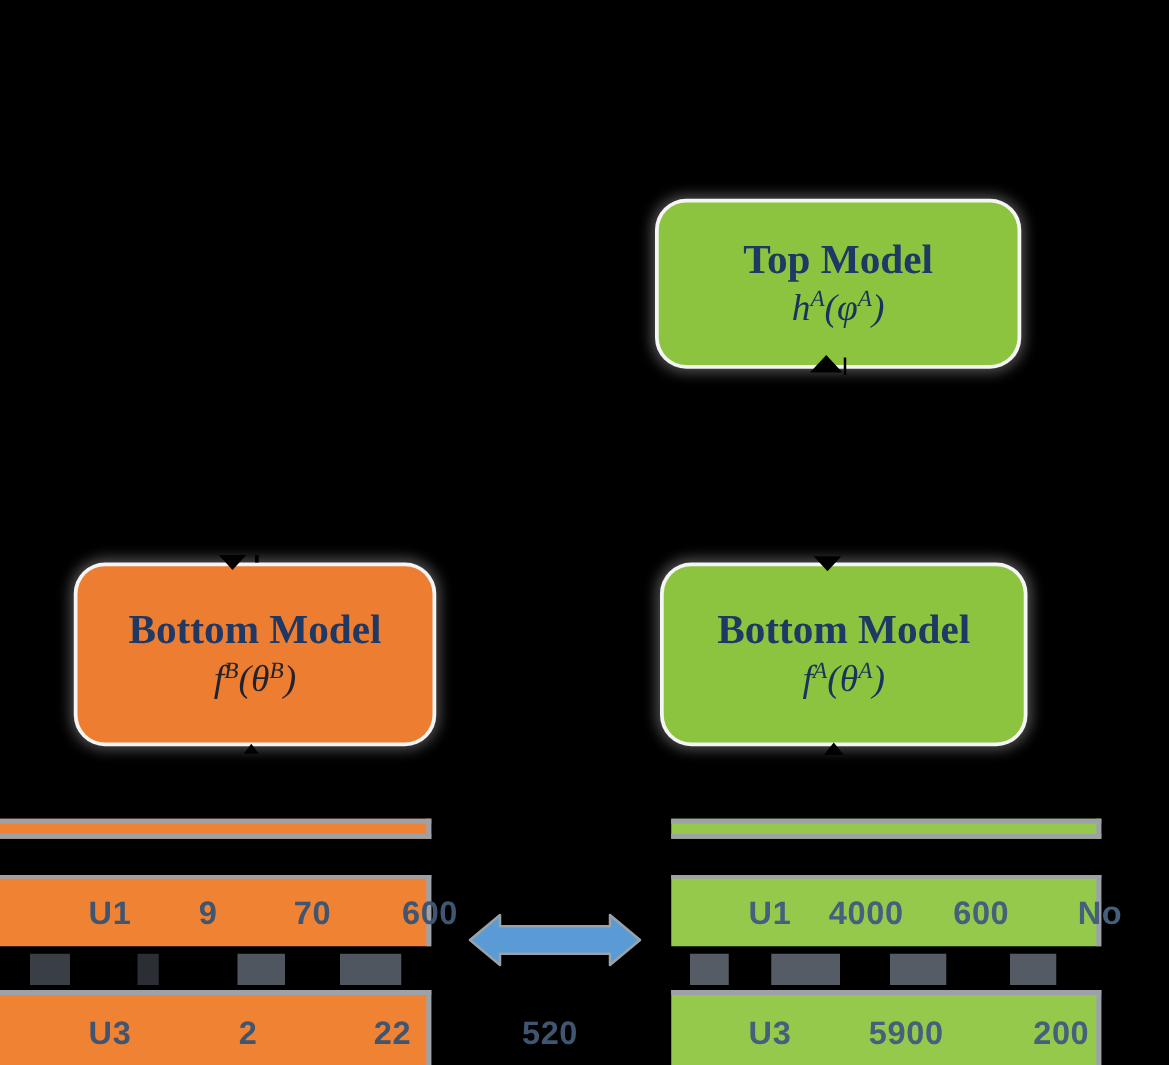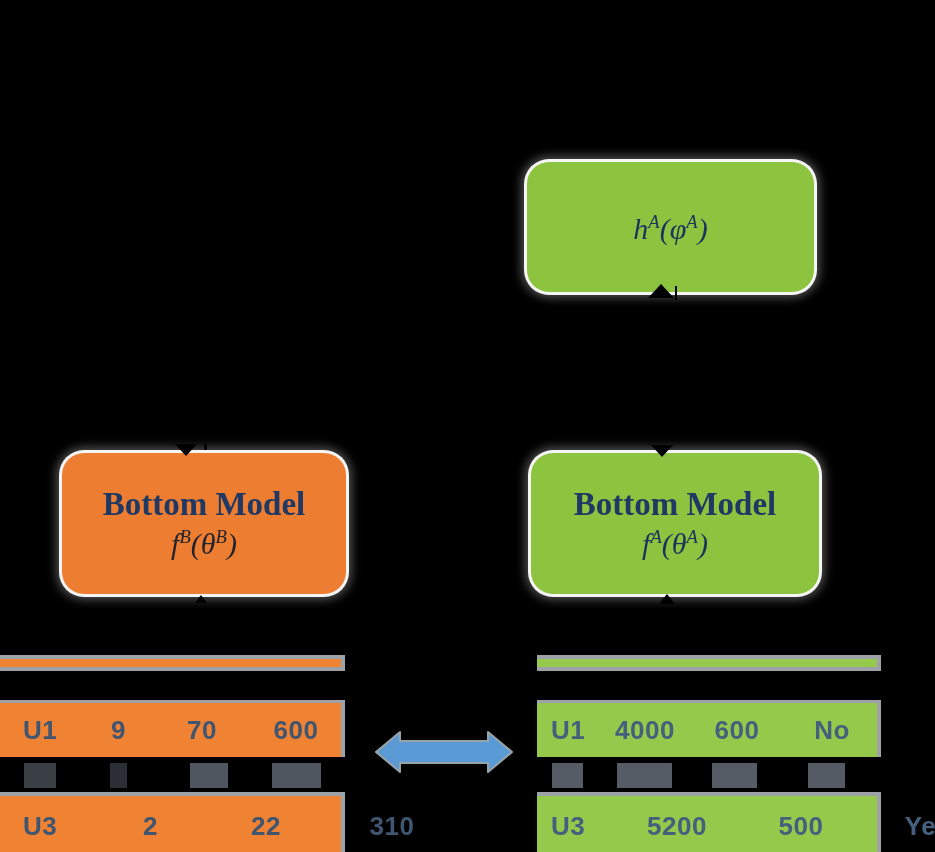--- a/index.html
+++ b/index.html
@@ -39,21 +39,21 @@
   
   .vtable{position:absolute;top:655px;}
   #table-b{left:0;width:345px;}
   #table-a{left:537px;width:344px;}
   .stripe{height:16px;box-sizing:border-box;border-top:4px solid var(--gray);
     border-bottom:4px solid var(--gray);border-right:4px solid var(--gray);}
   #table-b .stripe{background:var(--orange-row);}
   #table-a .stripe{background:var(--green-row);}
   .header-gap{height:29px;}
   .trow{height:57px;box-sizing:border-box;border-top:3px solid var(--gray);
-    border-right:4px solid var(--gray);display:grid;align-items:center;}
+    border-right:4px solid var(--gray);display:grid;align-items:center;padding-left:48px;}
   .trow.last{height:70px;border-top:4px solid var(--gray);border-bottom:5px solid var(--gray);gap:32px;}
   #table-b .trow{background:var(--orange-row);grid-template-columns:80px 77px 90px 98px;}
   #table-a .trow{background:var(--green-row);grid-template-columns:62px 92px 92px 98px;}
   .cell{text-align:center;font-weight:700;font-size:26px;letter-spacing:.5px;}
   #table-b .cell{color:var(--left-text);}
   #table-a .cell{color:var(--right-text);}
   .trow-redacted{position:relative;height:35px;background:transparent;}
   .redact{position:absolute;top:6px;height:25px;background:var(--redact);}
   #table-b .r1{left:24px;width:32px;background:#3A3F46;}
   #table-b .r2{left:110px;width:17px;background:#2B2E34;}
@@ -66,20 +66,21 @@
 
   
   #exchange-arrow{position:absolute;left:374px;top:728px;}
 </style>
 </head>
 <body>
 
 <div class="canvas">
 
   <div class="model-box" id="top-model">
+    <div class="box-title">Top Model</div>
     <div class="box-formula"><span class="fvar">h</span><sup>A</sup><span class="paren">(</span><span class="fvar">φ</span><sup>A</sup><span class="paren">)</span></div>
   </div>
 
   <div class="model-box" id="bottom-model-b">
     <div class="box-title">Bottom Model</div>
     <div class="box-formula"><span class="fvar">f</span><sup>B</sup><span class="paren">(</span><span class="fvar">θ</span><sup>B</sup><span class="paren">)</span></div>
   </div>
 
   <div class="model-box" id="bottom-model-a">
     <div class="box-title">Bottom Model</div>
@@ -106,43 +107,43 @@
     <div class="trow-redacted">
       <div class="redact r1"></div>
       <div class="redact r2"></div>
       <div class="redact r3"></div>
       <div class="redact r4"></div>
     </div>
     <div class="trow last">
       <div class="cell">U3</div>
       <div class="cell">2</div>
       <div class="cell">22</div>
-      <div class="cell">310</div>
+      <div class="cell">520</div>
     </div>
   </div>
 
   <div class="vtable" id="table-a">
     <div class="stripe"></div>
     <div class="header-gap"></div>
     <div class="trow">
       <div class="cell">U1</div>
       <div class="cell">4000</div>
       <div class="cell">600</div>
       <div class="cell">No</div>
     </div>
     <div class="trow-redacted">
       <div class="redact r1"></div>
       <div class="redact r2"></div>
       <div class="redact r3"></div>
       <div class="redact r4"></div>
     </div>
     <div class="trow last">
       <div class="cell">U3</div>
-      <div class="cell">5200</div>
-      <div class="cell">500</div>
+      <div class="cell">5900</div>
+      <div class="cell">200</div>
       <div class="cell">Yes</div>
     </div>
   </div>
 
   <svg id="exchange-arrow" width="140" height="48" viewBox="0 0 140 48">
     <polygon points="2,24 26,4 26,13 114,13 114,4 138,24 114,44 114,35 26,35 26,44" fill="#5B9BD5" stroke="#99A1A9" stroke-width="2" stroke-linejoin="round"></polygon>
   </svg>
 
 </div>
 

